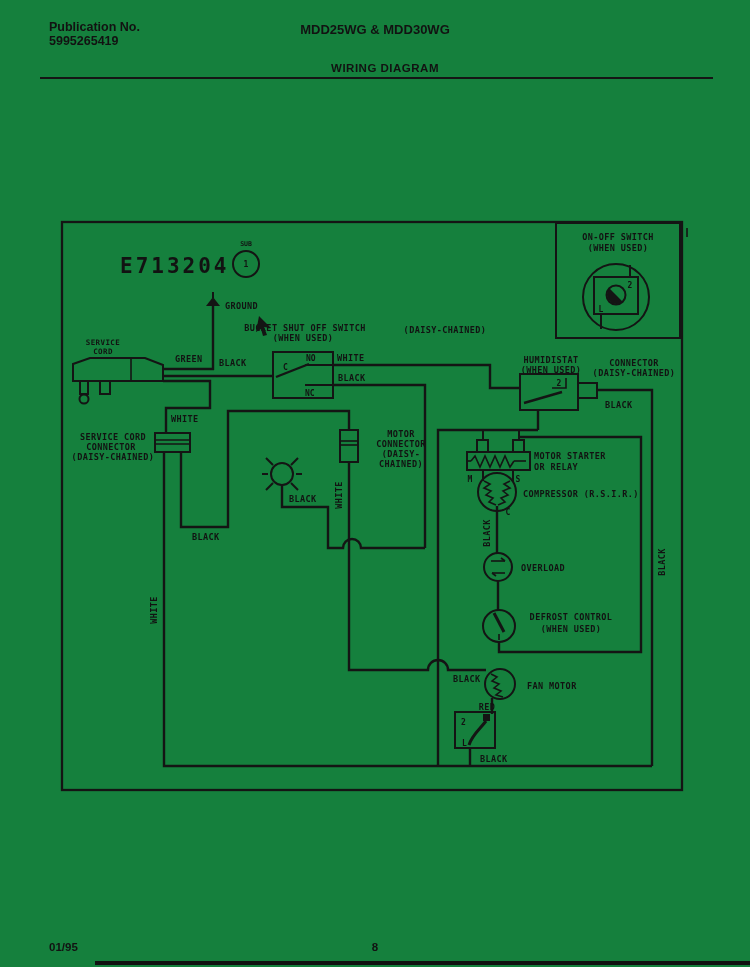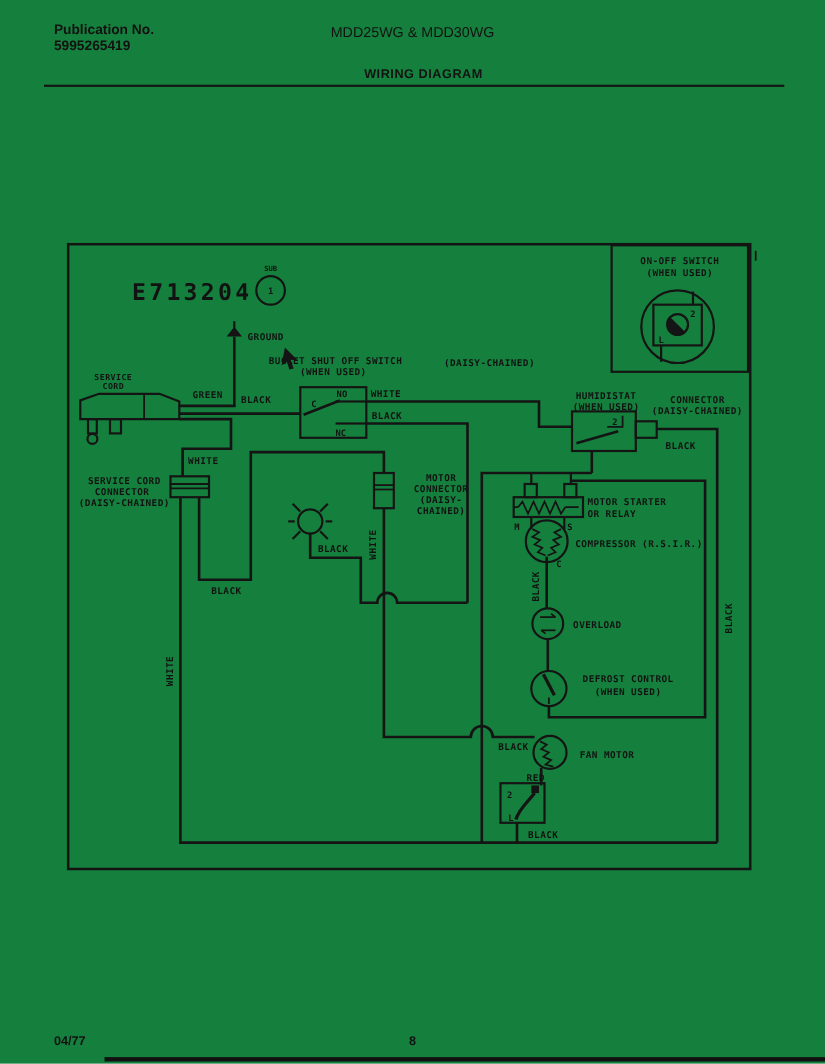--- a/index.html
+++ b/index.html
@@ -1,19 +1,19 @@
 <!DOCTYPE html>
 <html><head>
 <meta charset="utf-8">
 <style>
   html,body{margin:0;padding:0;background:#e8e8e8;}
   .page{position:relative;width:750px;height:967px;background:#15803d;margin:0 auto;overflow:hidden;
         font-family:"Liberation Sans",sans-serif;color:#121212;}
   .hdr-left{position:absolute;left:49px;top:20px;font-weight:bold;font-size:12.5px;line-height:14px;}
-  .hdr-models{position:absolute;left:0;top:22px;width:750px;text-align:center;font-weight:normal;font-size:13px;}
+  .hdr-models{position:absolute;left:0;top:22px;width:750px;text-align:center;font-weight:bold;font-size:13px;}
   .hdr-title{position:absolute;left:0;top:62px;width:770px;text-align:center;font-weight:bold;font-size:11.5px;letter-spacing:.5px;}
   .hdr-rule{position:absolute;left:40px;top:77px;width:673px;height:2px;background:#151515;}
   .ftr-date{position:absolute;left:49px;top:941px;font-weight:bold;font-size:11.5px;}
   .ftr-page{position:absolute;left:0;top:941px;width:750px;text-align:center;font-weight:bold;font-size:11.5px;}
   .ftr-bar{position:absolute;left:95px;top:961px;width:655px;height:4px;background:#111;}
   svg{position:absolute;left:0;top:0;}
   svg text{fill:#121212;font-family:"DejaVu Sans Mono",monospace;font-weight:bold;}
   .lbl{font-size:8.5px;letter-spacing:.4px;}
   .term{font-size:8px;}
   .tiny{font-size:6.5px;}
@@ -216,16 +216,16 @@
       <rect x="483" y="714" width="7" height="7" class="solid"></rect>
       <path d="M486,721 C480,729 472,735 469,745" style="stroke:#141414;stroke-width:3;fill:none"></path>
       <text class="term" x="461" y="725">2</text>
       <text class="term" x="462" y="746">L</text>
     </g>
     <path d="M470,748 V766" class="w"></path>
     <text class="lbl" x="480" y="762">BLACK</text>
 
   </svg>
 
-  <div class="ftr-date">04/77</div>
+  <div class="ftr-date">01/95</div>
   <div class="ftr-page">8</div>
   <div class="ftr-bar"></div>
 </div>
 
 </body></html>

